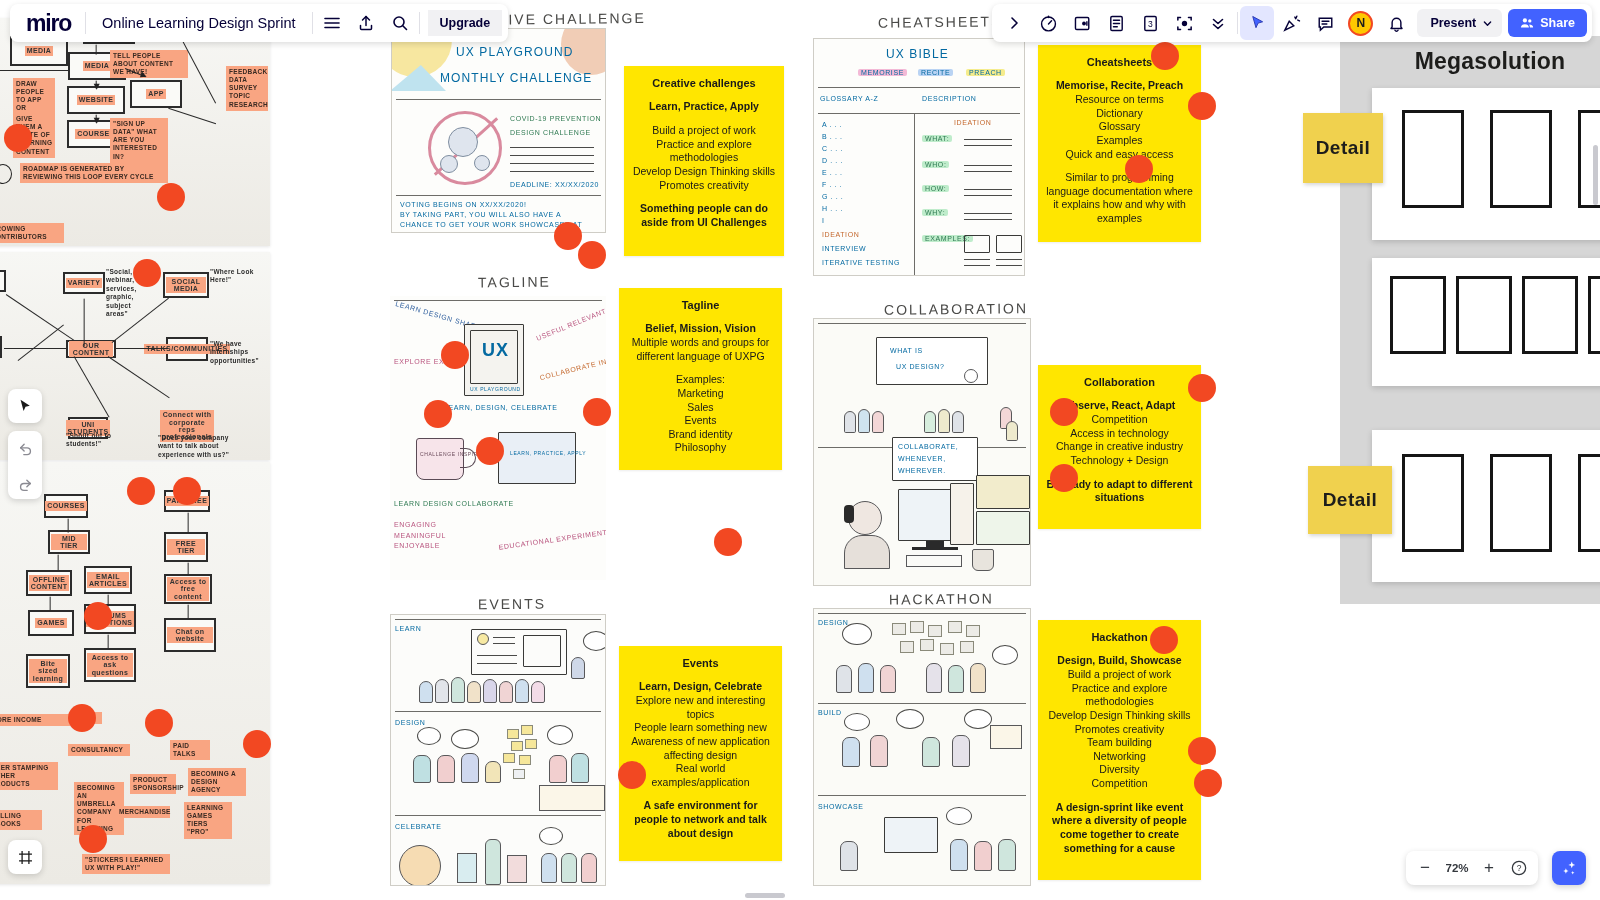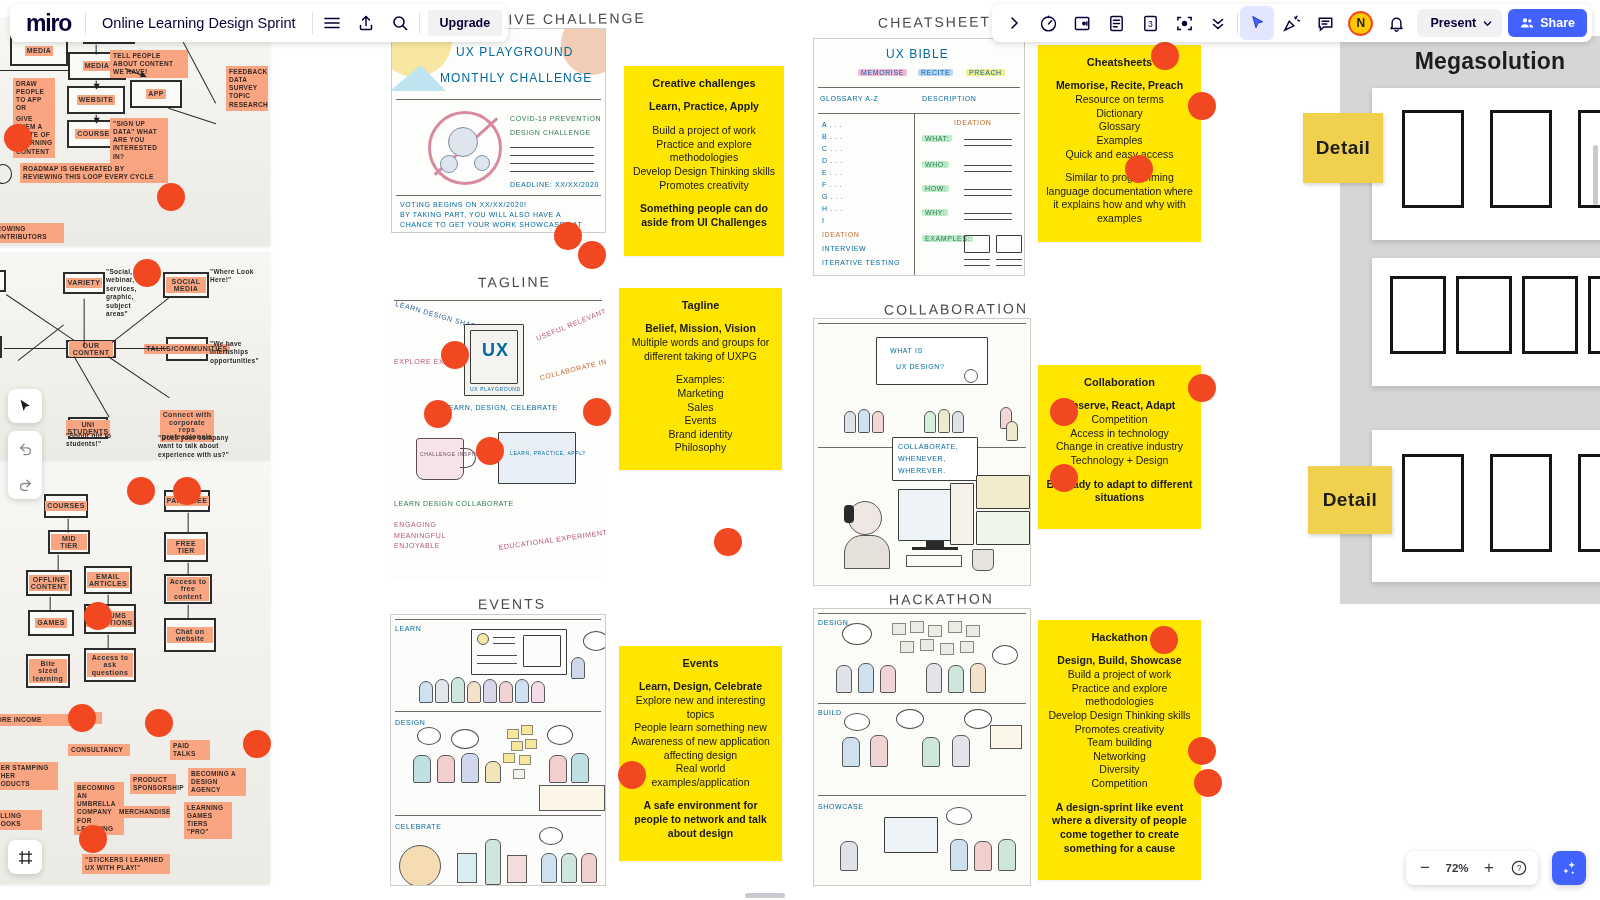--- a/index.html
+++ b/index.html
@@ -596,21 +596,21 @@
       <p>language documentation where</p>
       <p>it explains how and why with</p>
       <p>examples</p>
     </div>
 
     <div class="note" style="left:619px; top:288px; width:163px; height:182px;">
       <span class="t">Tagline</span>
       <span class="sp"></span>
       <span class="b">Belief, Mission, Vision</span>
       <p>Multiple words and groups for</p>
-      <p>different taking of UXPG</p>
+      <p>different language of UXPG</p>
       <span class="sp"></span>
       <p>Examples:</p>
       <p>Marketing</p>
       <p>Sales</p>
       <p>Events</p>
       <p>Brand identity</p>
       <p>Philosophy</p>
     </div>
 
     <div class="note" style="left:1038px; top:365px; width:163px; height:164px;">

